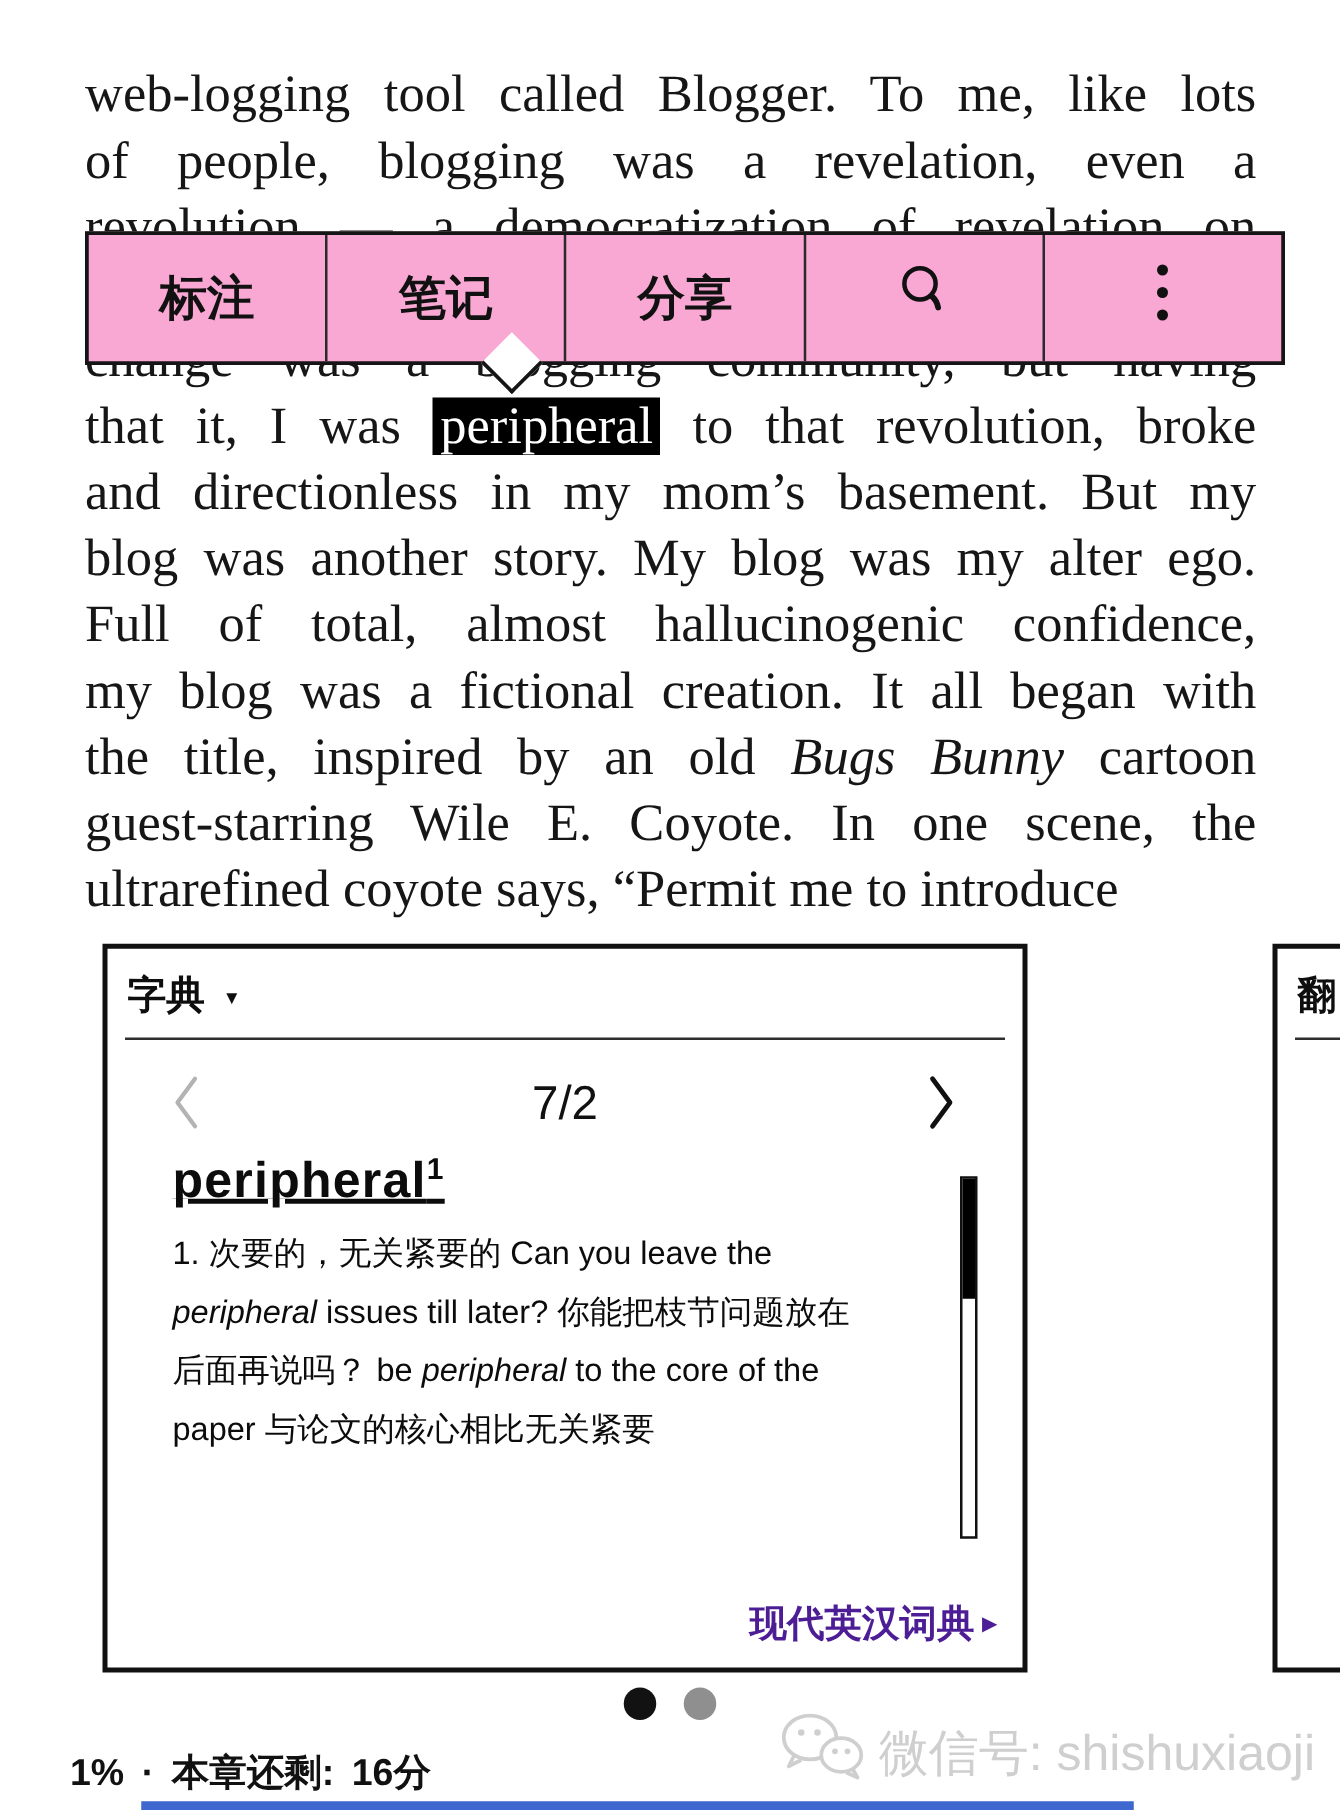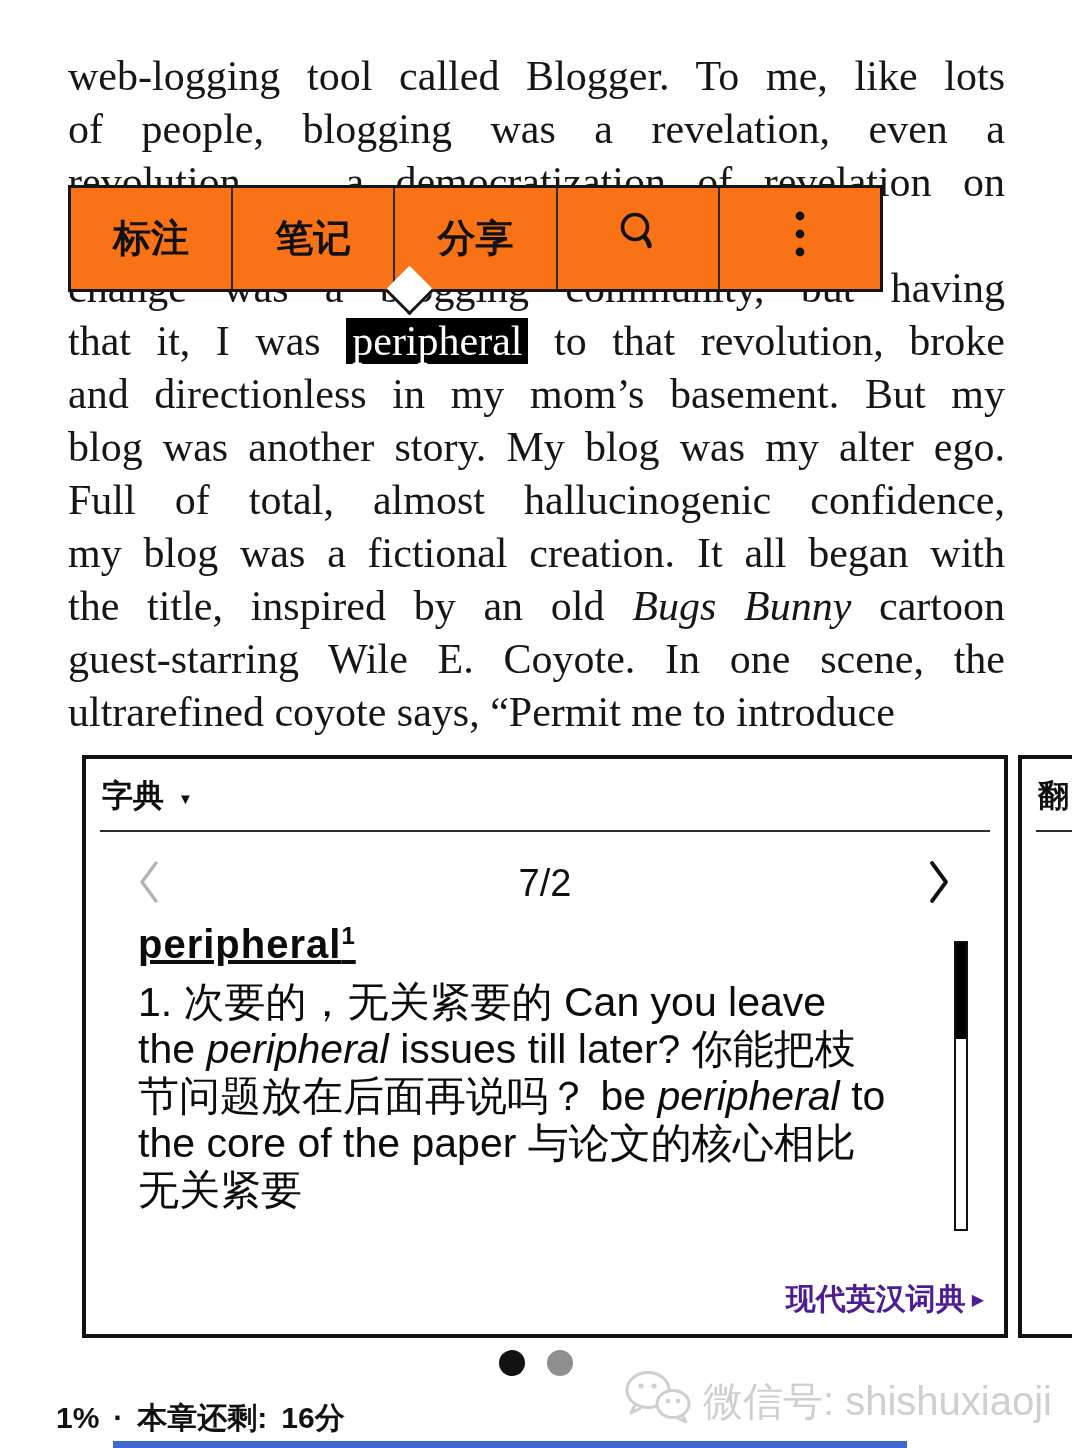--- a/index.html
+++ b/index.html
@@ -19,41 +19,41 @@
     text-align:justify;text-align-last:justify;
     white-space:normal;z-index:1;
   }
   .bline.lastline{text-align-last:left;}
   .ital{font-style:italic;}
   .sel-word{
     background:#000000;color:#ffffff;padding:0 6px;
   }
   
   .sel-toolbar{
-    position:absolute;left:68px;top:185px;width:815px;height:107px;
-    background:#f97316;border:3px solid #151515;box-sizing:border-box;
+    position:absolute;left:68px;top:185px;width:960px;height:107px;
+    background:#f9a8d4;border:3px solid #151515;box-sizing:border-box;
     display:flex;z-index:5;
   }
   .tb-cell{
     flex:1 1 0;display:flex;align-items:center;justify-content:center;
     font-size:38px;font-weight:bold;color:#111;cursor:pointer;
   }
   .tb-cell + .tb-cell{border-left:2px solid #2a2a2a;}
   .tb-notch{
     position:absolute;left:392px;top:273px;width:32px;height:32px;
     background:#ffffff;transform:rotate(45deg);
     border-right:3px solid #151515;border-bottom:3px solid #151515;
     z-index:6;
   }
   
   .card{
     position:absolute;top:755px;height:583px;background:#fff;
     border:4px solid #111;box-sizing:border-box;z-index:4;
   }
-  .dict-card{left:82px;width:926px;}
+  .dict-card{left:82px;width:740px;}
   .trans-card{left:1018px;width:140px;}
   .card-header{
     display:flex;align-items:center;gap:14px;
     padding:16px 16px 0 16px;
     font-size:31px;font-weight:bold;color:#0e0e0e;
   }
   .dd-arrow{font-size:15px;line-height:1;transform:translateY(2px);}
   .card-rule{border:0;border-top:2px solid #2e2e2e;margin:13px 14px 0 14px;}
   .pager-row{position:relative;height:72px;margin-top:16px;}
   .pager-label{
@@ -61,21 +61,21 @@
     font-size:38px;font-weight:500;color:#111;
   }
   .chev{position:absolute;top:10px;width:26px;height:48px;cursor:pointer;}
   .chev.left{left:50px;}
   .chev.right{right:52px;}
   .dict-body{padding:2px 116px 0 52px;}
   .headword{font-size:40px;font-weight:600;color:#0c0c0c;letter-spacing:1px;text-decoration:underline;}
   .headword sup{font-size:24px;font-weight:600;}
   .pron{font-size:36px;margin-top:8px;color:#0c0c0c;}
   .pos{font-weight:bold;font-style:italic;}
-  .definition{font-size:41px;line-height:47px;margin-top:12px;color:#0c0c0c;}
+  .definition{font-size:26px;line-height:47px;margin-top:12px;color:#0c0c0c;}
   .dict-scrollbar{
     position:absolute;right:36px;top:182px;width:14px;height:290px;
     border:2px solid #111;box-sizing:border-box;background:#fff;
   }
   .dict-thumb{width:100%;height:96px;background:#000;}
   .dict-source{
     position:absolute;right:20px;bottom:14px;
     display:flex;align-items:center;gap:6px;
     font-size:30px;font-weight:bold;color:#4c1d95;cursor:pointer;
   }

